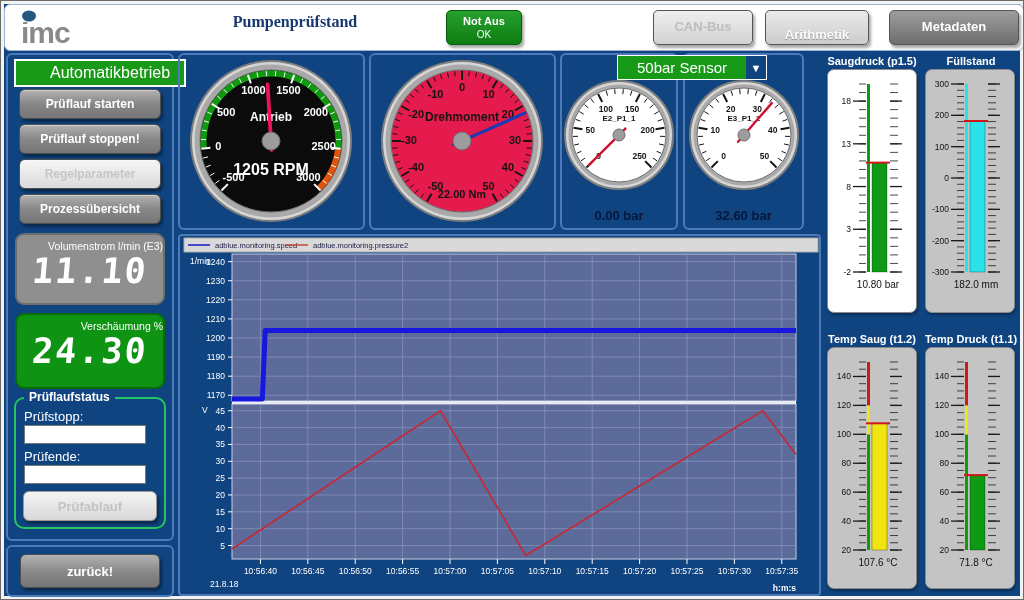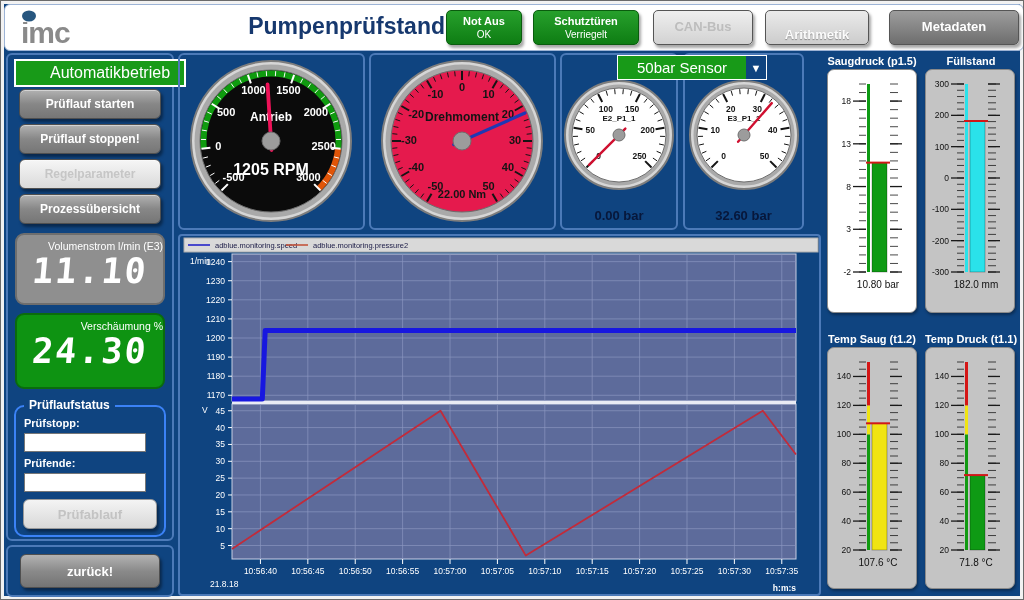--- a/index.html
+++ b/index.html
@@ -3,22 +3,22 @@
 <meta charset="utf-8">
 <style>
   html,body{margin:0;padding:0;background:#2a2a2a;font-family:"Liberation Sans",sans-serif;}
   .root{position:relative;width:1024px;height:600px;box-sizing:border-box;background:#0f4480;
         border:1px solid #6a6a6a;box-shadow:inset 0 0 0 3px #f2f2f2;overflow:hidden;}
   svg text{font-family:"Liberation Sans",sans-serif;}
   
   .header{position:absolute;left:3px;top:3px;width:1018px;height:45px;background:#ffffff;
           border-radius:6px;border:1px solid #9db4d6;}
   .logo{position:absolute;left:14px;top:2px;}
-  .title{position:absolute;left:140px;top:8px;width:300px;text-align:right;
-         font-size:23px;font-weight:bold;color:#16386e;}
+  .title{position:absolute;left:140px;top:8px;width:300px;text-align:center;
+         font-size:16px;font-weight:bold;color:#16386e;font-family:Liberation Serif, serif;}
   .hbtn{position:absolute;top:5px;height:35px;border-radius:5px;font-weight:bold;font-size:11px;
         display:flex;flex-direction:column;align-items:center;justify-content:center;line-height:1.3;
         border:1px solid #555;box-shadow:2px 3px 3px rgba(0,0,0,.35);cursor:pointer;padding:0;
         font-family:"Liberation Sans",sans-serif;}
   .hbtn .l2{font-weight:normal;font-size:10px;}
   .b-green{background:linear-gradient(#27a02c,#0e7d13);color:#fff;border-color:#0a5c0e;}
   .b-ghost{background:linear-gradient(#efefef,#d2d2d2);color:#bdbdbd;font-size:13px;}
   .b-light{background:linear-gradient(#eaeaea,#cccccc);color:#fbfbfb;font-size:13px;text-shadow:0 1px 1px #8a8a8a;justify-content:flex-end;}
   .b-dark{background:linear-gradient(#9d9d9d,#6e6e6e);color:#fff;font-size:13px;}
   
@@ -32,25 +32,25 @@
         border:1px solid #4f4f4f;box-shadow:2px 3px 3px rgba(0,0,0,.4),inset 0 1px 0 rgba(255,255,255,.45);
         background:linear-gradient(#b2b2b2,#878787 50%,#767676);color:#fff;cursor:pointer;
         font-family:"Liberation Sans",sans-serif;}
   .sbtn.disabled{background:linear-gradient(#f6f6f6,#dadada);color:#c6c6c6;}
   .disp{position:absolute;left:7px;width:150px;border-radius:9px;box-sizing:border-box;}
   .disp .dtitle{text-align:right;color:#fff;font-size:10.5px;margin-top:5px;}
   .disp .seg{text-align:center;color:#fff;font-family:"DejaVu Sans Mono",monospace;font-weight:bold;
              font-size:35px;letter-spacing:2px;transform:skewX(-5deg);line-height:1.1;}
   .d-gray{top:178px;height:72px;background:#8f8f8f;border:2px solid #6e6e6e;}
   .d-green{top:258px;height:76px;background:#0e9312;border:2px solid #0a6b0d;}
-  .fieldbox{position:absolute;left:6px;top:350px;width:152px;height:132px;border:2px solid #3b82f6;
+  .fieldbox{position:absolute;left:6px;top:342px;width:152px;height:132px;border:2px solid #22c55e;
             border-radius:10px;box-sizing:border-box;}
   .fieldbox .legend{position:absolute;top:-9px;left:8px;background:#0f4480;padding:0 5px;color:#fff;
                     font-size:12px;font-weight:bold;}
-  .flabel{position:absolute;left:8px;color:#fff;font-size:11px;font-weight:bold;}
+  .flabel{position:absolute;left:8px;color:#fff;font-size:13px;font-weight:normal;}
   .finput{position:absolute;left:8px;width:116px;height:15px;border:1px solid #777;background:#fff;
           font-size:11px;font-family:"Liberation Sans",sans-serif;}
   .pbtn{position:absolute;left:7px;top:92px;width:134px;height:30px;border-radius:6px;font-weight:bold;
         font-size:13px;border:1px solid #9a9a9a;background:linear-gradient(#f4f4f4,#d8d8d8);color:#c3c3c3;
         box-shadow:2px 3px 3px rgba(0,0,0,.4);cursor:pointer;font-family:"Liberation Sans",sans-serif;}
   .zbtn{position:absolute;left:12px;top:7px;width:140px;height:34px;border-radius:6px;font-weight:bold;
         font-size:13px;border:1px solid #4f4f4f;background:linear-gradient(#b2b2b2,#8a8a8a 50%,#747474);
         color:#fff;box-shadow:2px 3px 3px rgba(0,0,0,.4);cursor:pointer;font-family:"Liberation Sans",sans-serif;}
   
   .gpanel{position:absolute;top:52px;border:2px solid #4c7ab8;border-radius:6px;box-sizing:border-box;height:177px;}
@@ -80,24 +80,20 @@
       <svg width="74" height="42" viewBox="0 0 74 42">
         <text x="2" y="36" font-size="30" font-weight="bold" fill="#8a8a8a" letter-spacing="-1">imc</text>
         <rect x="0" y="2" width="20" height="13" fill="#ffffff"></rect>
         <ellipse cx="10" cy="9" rx="7" ry="5.5" fill="#27567f"></ellipse>
       </svg>
     </div>
     <div class="title">Pumpenprüfstand</div>
     <button class="hbtn b-green" style="left:441px;width:76px;">
       <span>Not Aus</span>
       <span class="l2">OK</span>
-    </button>
-    <button class="hbtn b-green" style="left:528px;width:106px;">
-      <span>Schutztüren</span>
-      <span class="l2">Verriegelt</span>
     </button>
     <button class="hbtn b-ghost" style="left:648px;width:100px;">
       <span>CAN-Bus</span>
     </button>
     <button class="hbtn b-light" style="left:760px;width:104px;">
       <span>Arithmetik</span>
     </button>
     <button class="hbtn b-dark" style="left:884px;width:130px;">
       <span>Metadaten</span>
     </button>

